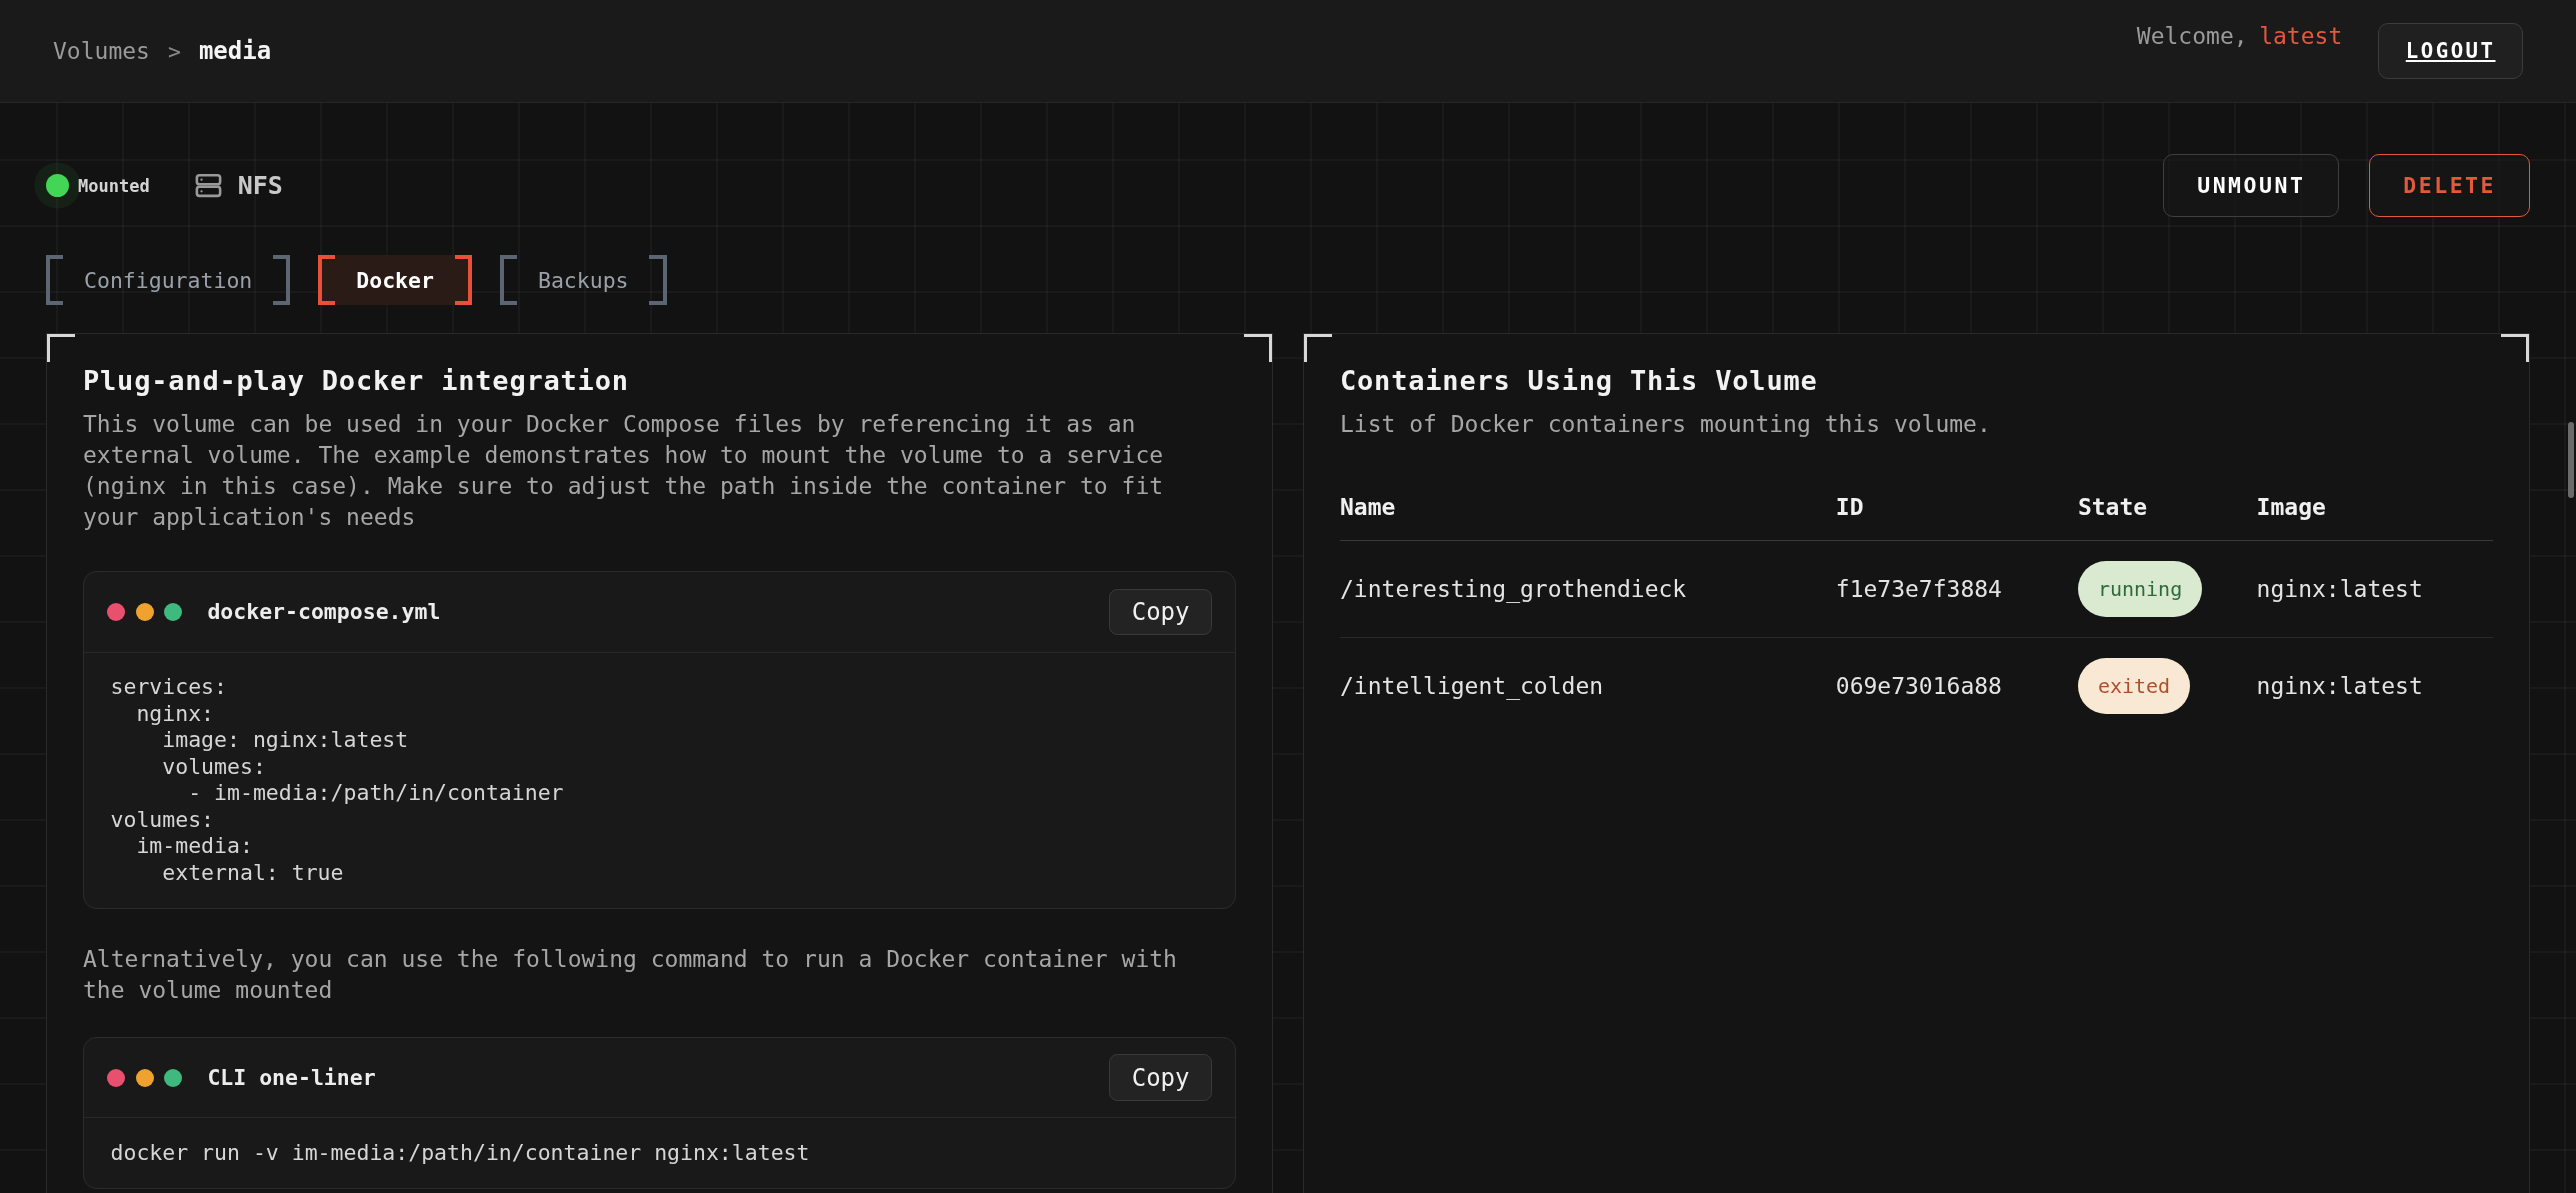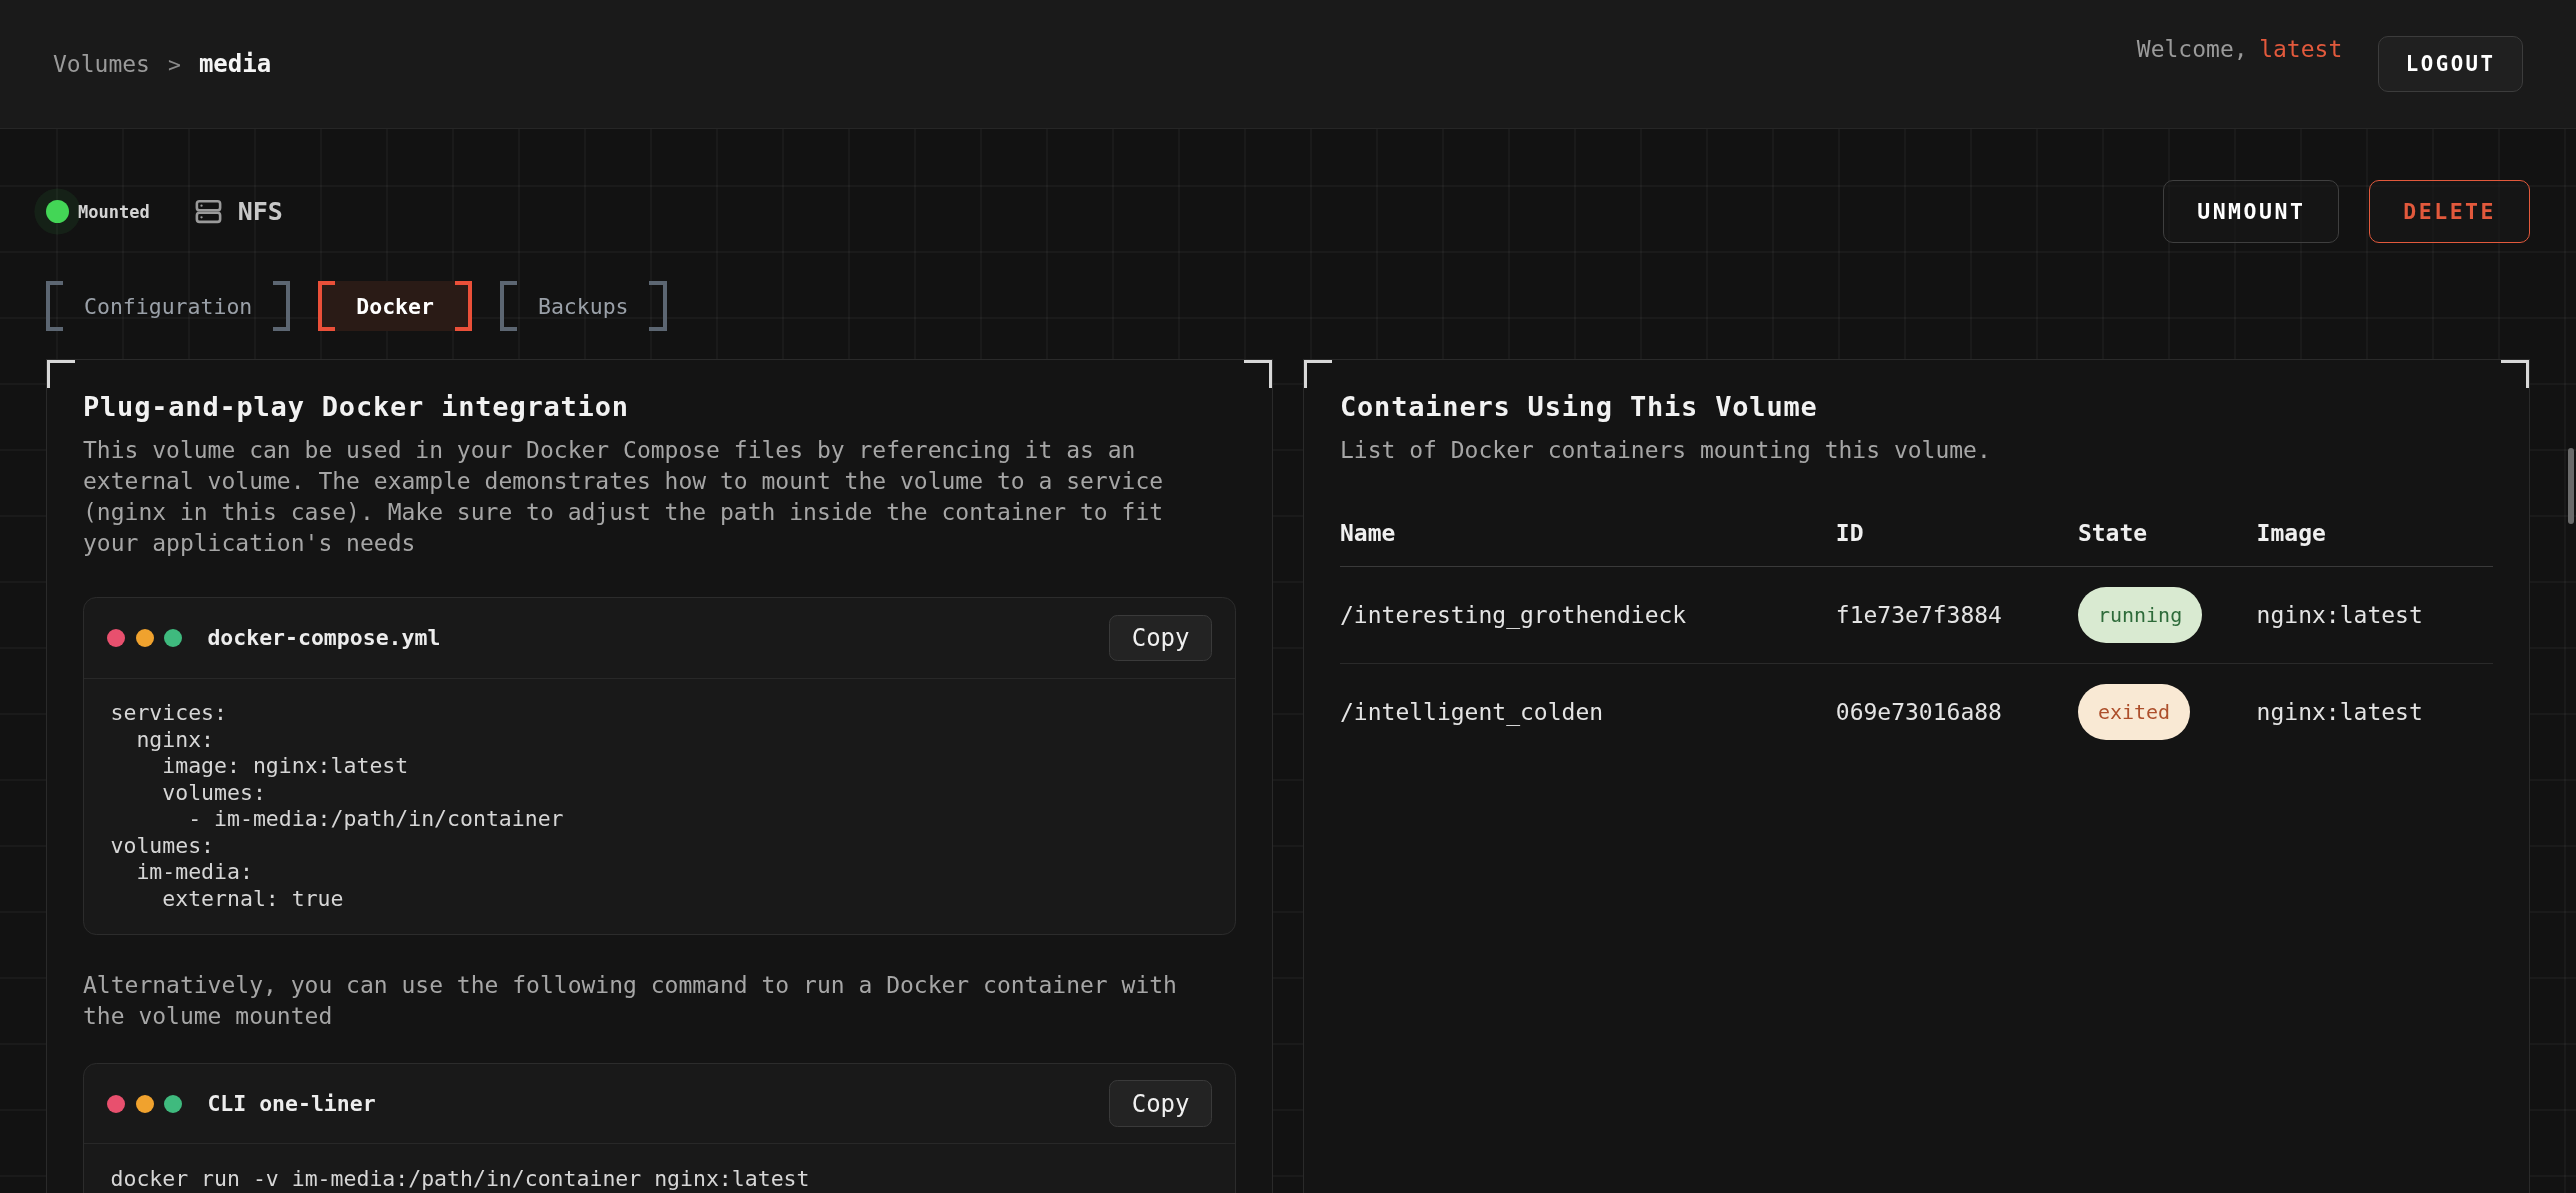--- a/index.html
+++ b/index.html
@@ -1,30 +1,30 @@
 <!DOCTYPE html>
 <html style="font-size:13.2px"><head>
 <meta charset="utf-8">
 <style>
   * { margin:0; padding:0; box-sizing:border-box; }
   html,body { width:2576px; height:1194px; background:#121212; overflow:hidden;
               font-family:"DejaVu Sans Mono","Liberation Mono",monospace; color:#e8e8e8; }
 
   
-  .topbar { height:129px; background:#1a1a1a; border-bottom:1.7px solid #262626;
+  .topbar { height:103px; background:#1a1a1a; border-bottom:1.7px solid #262626;
             display:flex; align-items:center; padding:0 53px; }
   .crumb-parent { color:#9a9a9a; font-size:23px; }
   .crumb-sep { color:#8a8a8a; font-size:21.5px; margin:0 18px; }
   .crumb-current { color:#f5f5f5; font-size:24px; font-weight:bold; }
   .topbar-right { margin-left:auto; display:flex; align-items:flex-start; }
   .welcome { color:#9a9a9a; font-size:23px; }
   .username { color:#e2593c; font-size:23px; margin-left:11.6px; }
   .logout-btn { margin-left:36px; background:#202020; border:1.7px solid #3c3c3c; border-radius:10px;
                 color:#ffffff; font-family:inherit; font-size:20.7px; font-weight:bold; letter-spacing:2.5px;
-                padding:15px 26.5px; cursor:pointer; }
+                padding:15px 26.5px; cursor:pointer;text-decoration:underline; }
 
   
   .main { position:relative; height:1090px; padding:0 46px;
           background-color:#121212;
           background-image:linear-gradient(rgba(255,255,255,0.035) 1.7px, transparent 1.7px),
                            linear-gradient(90deg, rgba(255,255,255,0.035) 1.7px, transparent 1.7px);
           background-size:66px 66px; background-position:-10px -10px; }
 
   
   .status-row { display:flex; align-items:center; padding-top:51px; }

